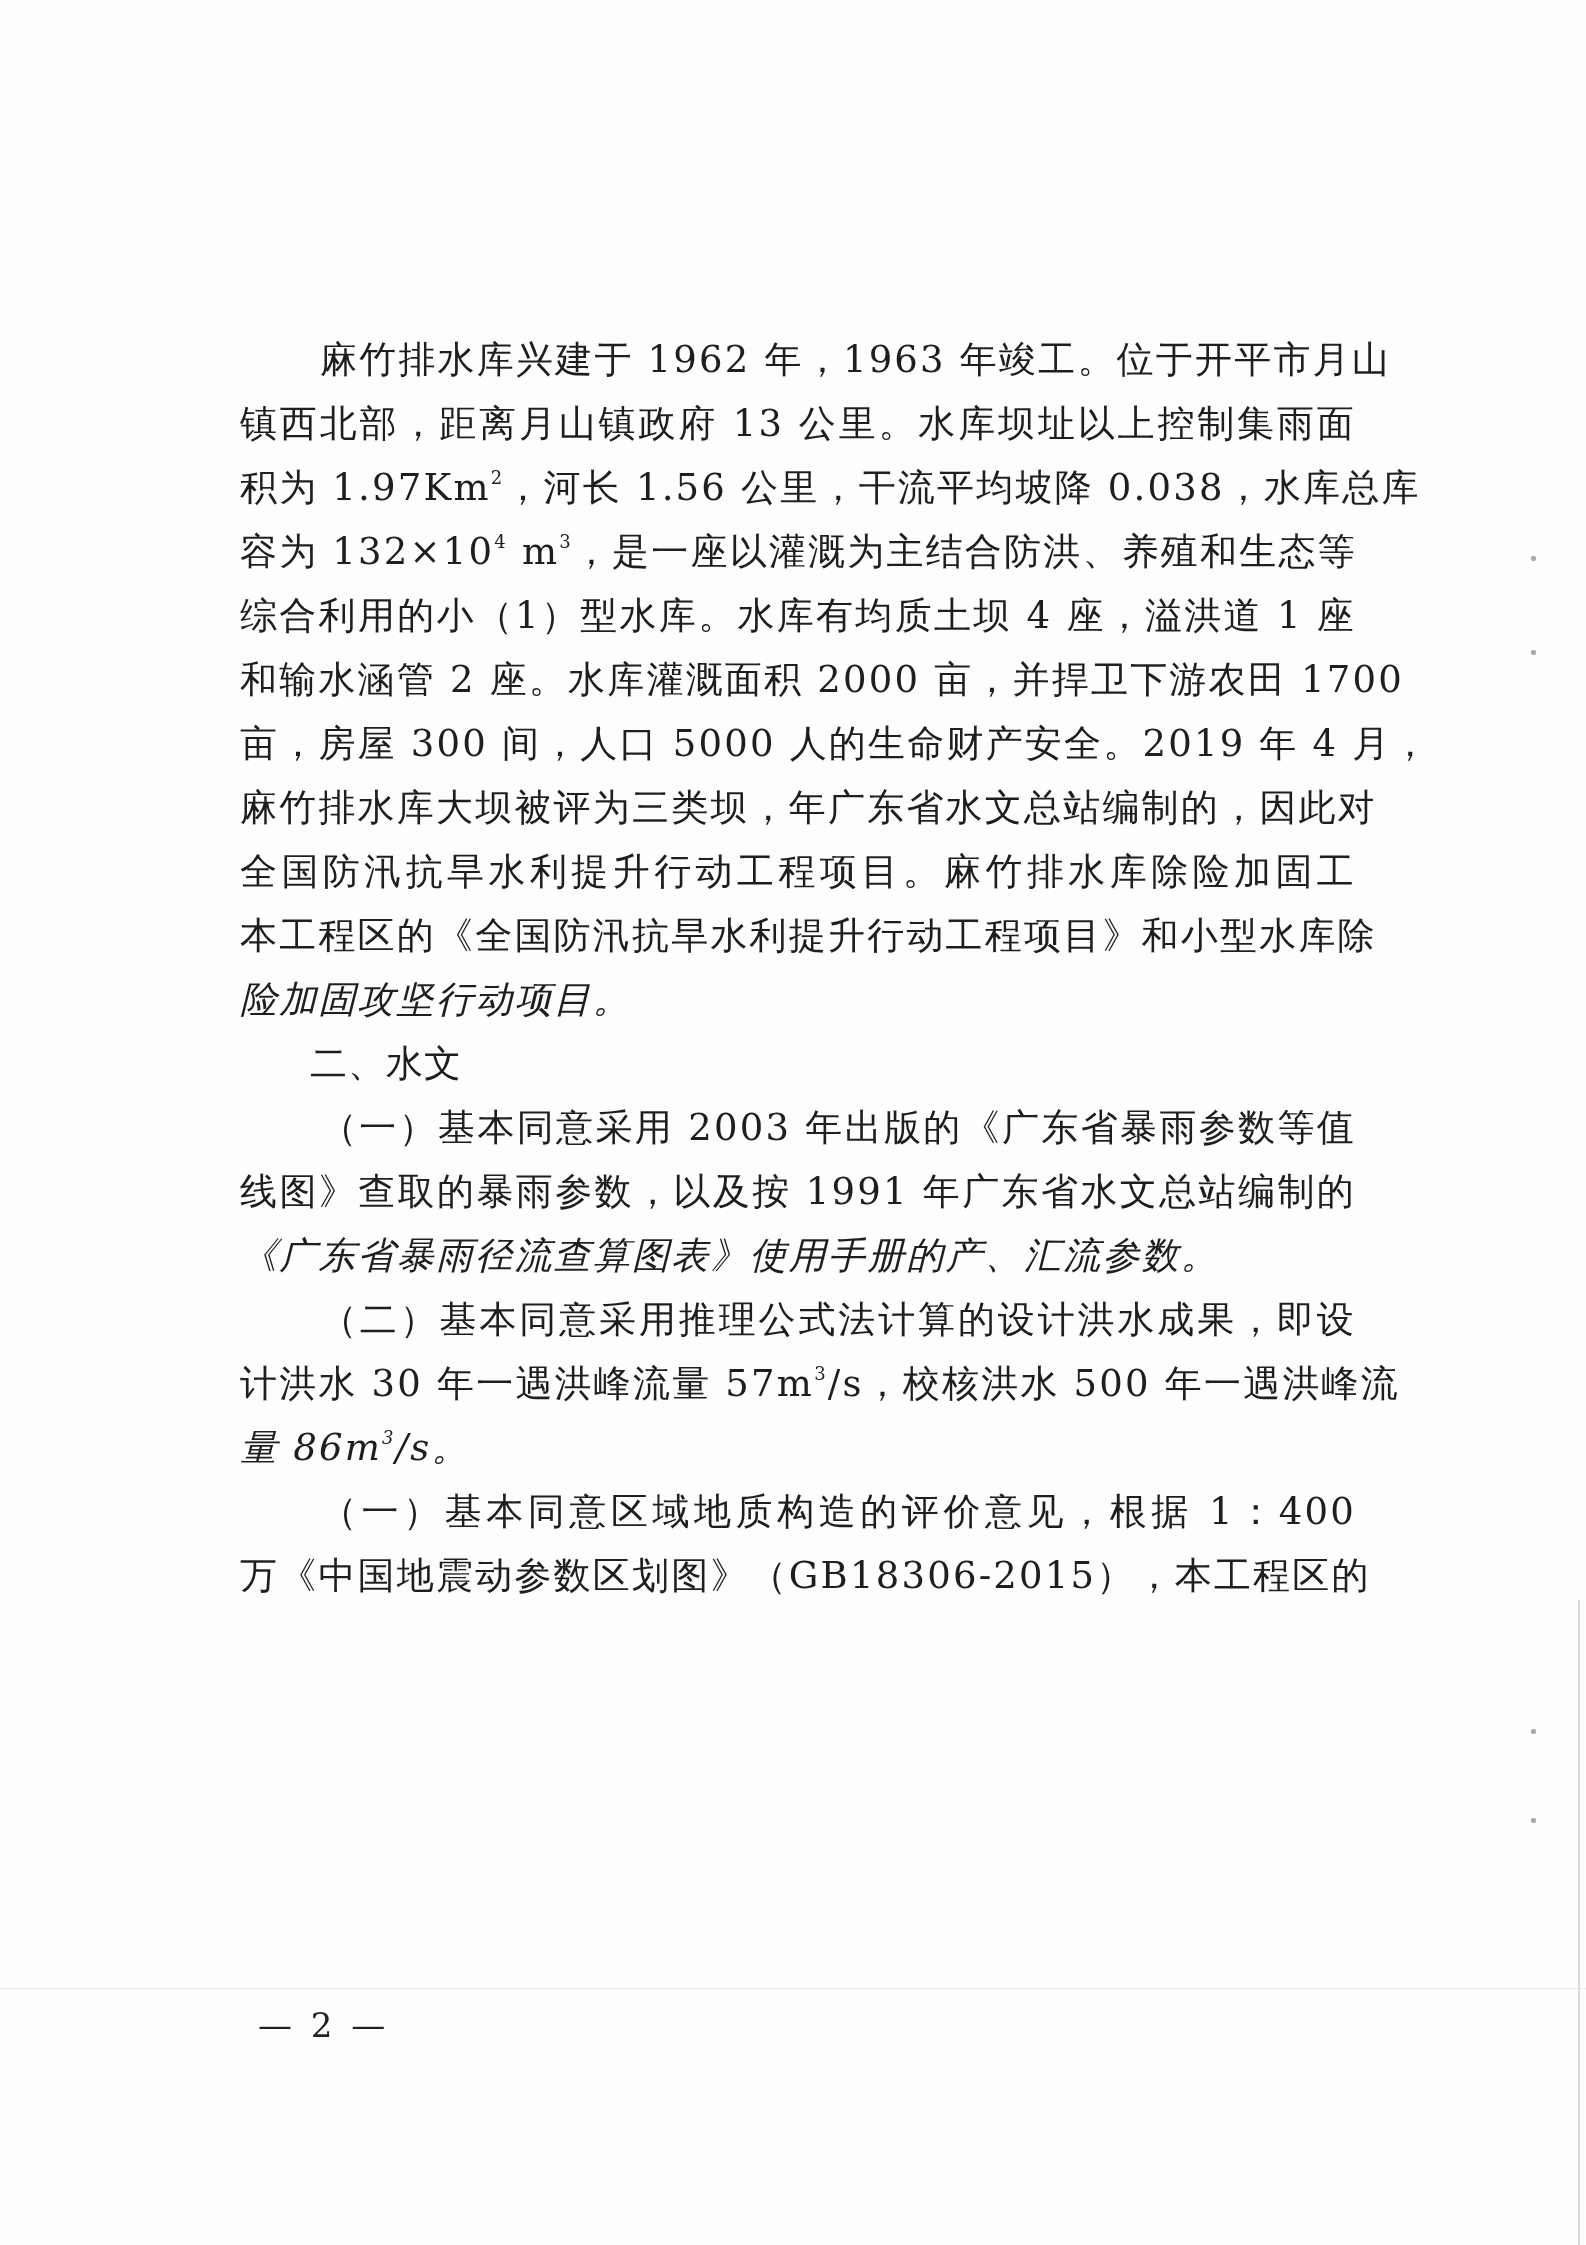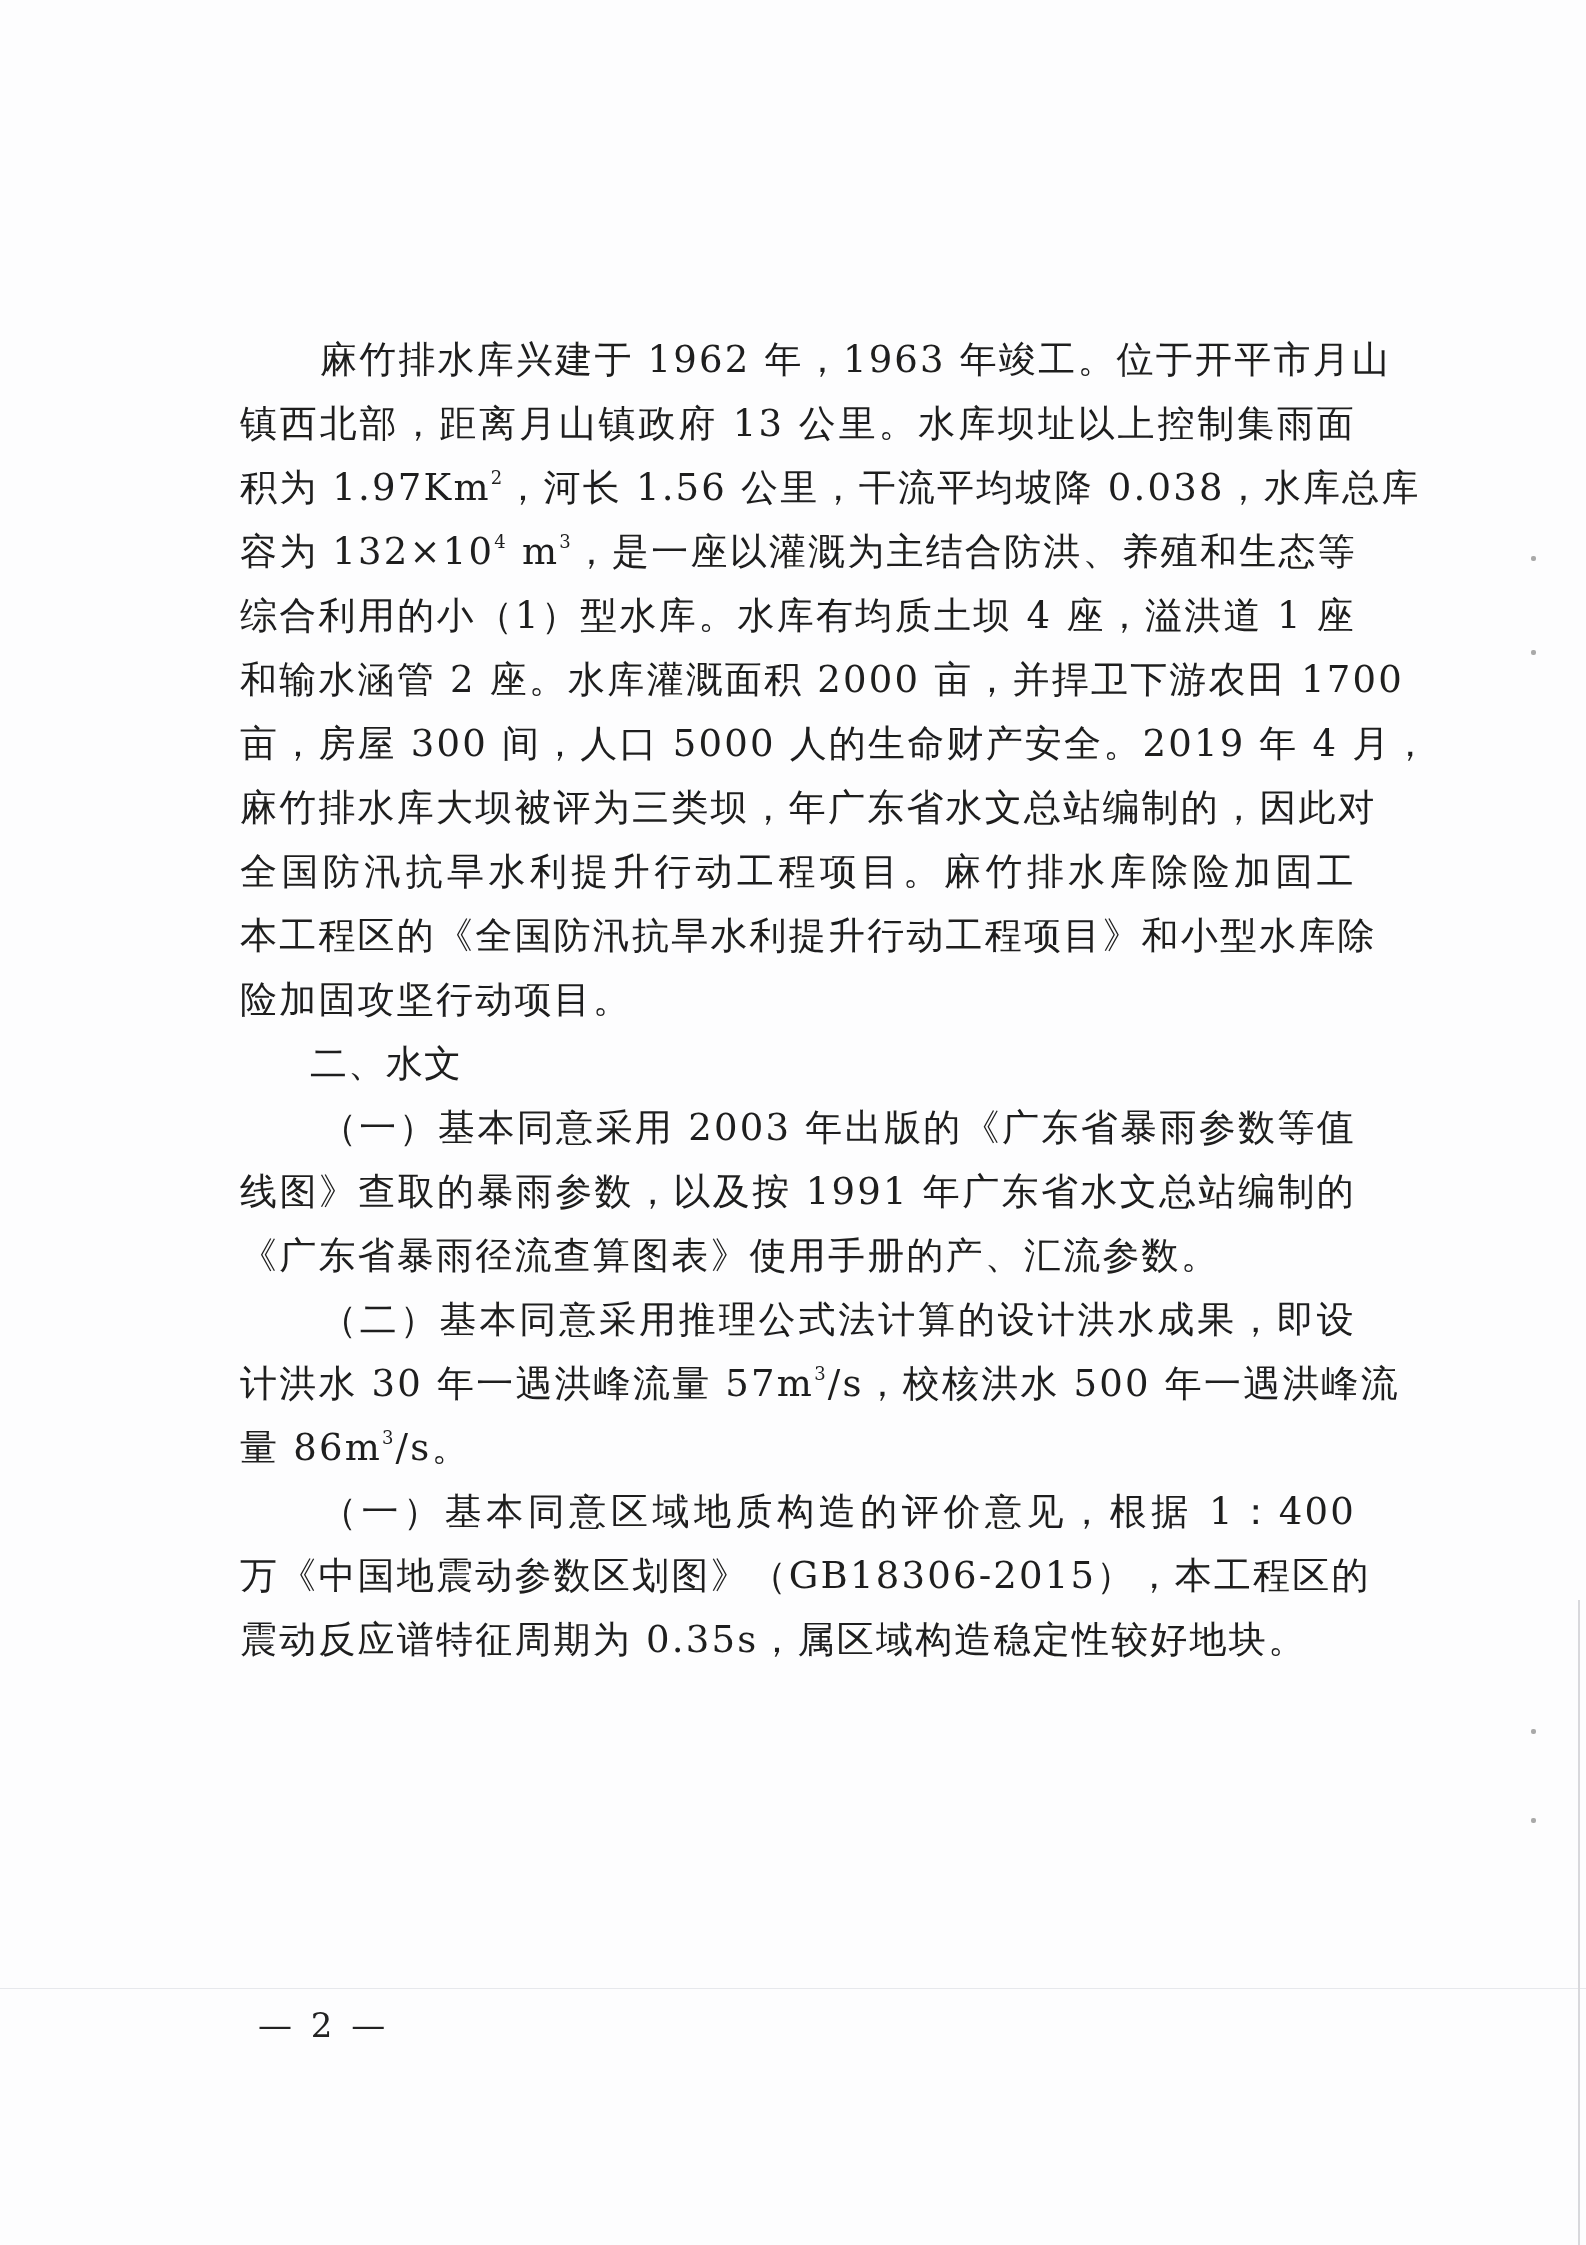--- a/index.html
+++ b/index.html
@@ -9,21 +9,21 @@
     font-family: "DejaVu Serif", "Liberation Serif", serif;
     color: #1e1e1e;
   }
   .page { position: absolute; left: 0; top: 0; width: 1570px; height: 2245px; }
   .body-text { position: absolute; left: 240px; top: 328px; width: 1116px; }
   .line {
     height: 64px; line-height: 64px; font-size: 37px;
     white-space: nowrap; letter-spacing: 2.2px;
     text-align: justify; text-align-last: justify;
   }
-  .line.last { text-align-last: left; }
+  .line.last { text-align-last: left; font-style: italic; }
   .line.indent { padding-left: 80px; }
   .line.heading {
     font-family: "DejaVu Sans", "Liberation Sans", sans-serif;
     font-size: 37px; padding-left: 70px; text-align-last: left; letter-spacing: 1px;
   }
   sup { font-size: 18px; line-height: 0; vertical-align: 16px; }
   .footer-rule {
     position: absolute; left: 0; top: 1988px; width: 1586px; height: 1px; background: #e6e8ec;
   }
   .page-number {
@@ -59,21 +59,20 @@
     <div class="line">线图》查取的暴雨参数，以及按 1991 年广东省水文总站编制的</div>
     <div class="line last">《广东省暴雨径流查算图表》使用手册的产、汇流参数。</div>
 
     <div class="line indent">（二）基本同意采用推理公式法计算的设计洪水成果，即设</div>
     <div class="line"><span>计洪水 30 年一遇洪峰流量 57m</span><sup>3</sup><span>/s，校核洪水 500 年一遇洪峰流</span></div>
     <div class="line last"><span>量 86m</span><sup>3</sup><span>/s。</span></div>
 
 
     <div class="line indent">（一）基本同意区域地质构造的评价意见，根据 1：400</div>
     <div class="line">万《中国地震动参数区划图》（GB18306-2015），本工程区的</div>
-    <div class="line last">震动反应谱特征周期为 0.35s，属区域构造稳定性较好地块。</div>
   </div>
 
   <div class="footer-rule"></div>
   <div class="page-number">— 2 —</div>
 
   <div class="edge-line"></div>
   <div class="mark" style="left:1531px;top:556px;"></div>
   <div class="mark" style="left:1531px;top:650px;"></div>
   <div class="mark" style="left:1531px;top:1729px;"></div>
   <div class="mark" style="left:1531px;top:1818px;"></div>

